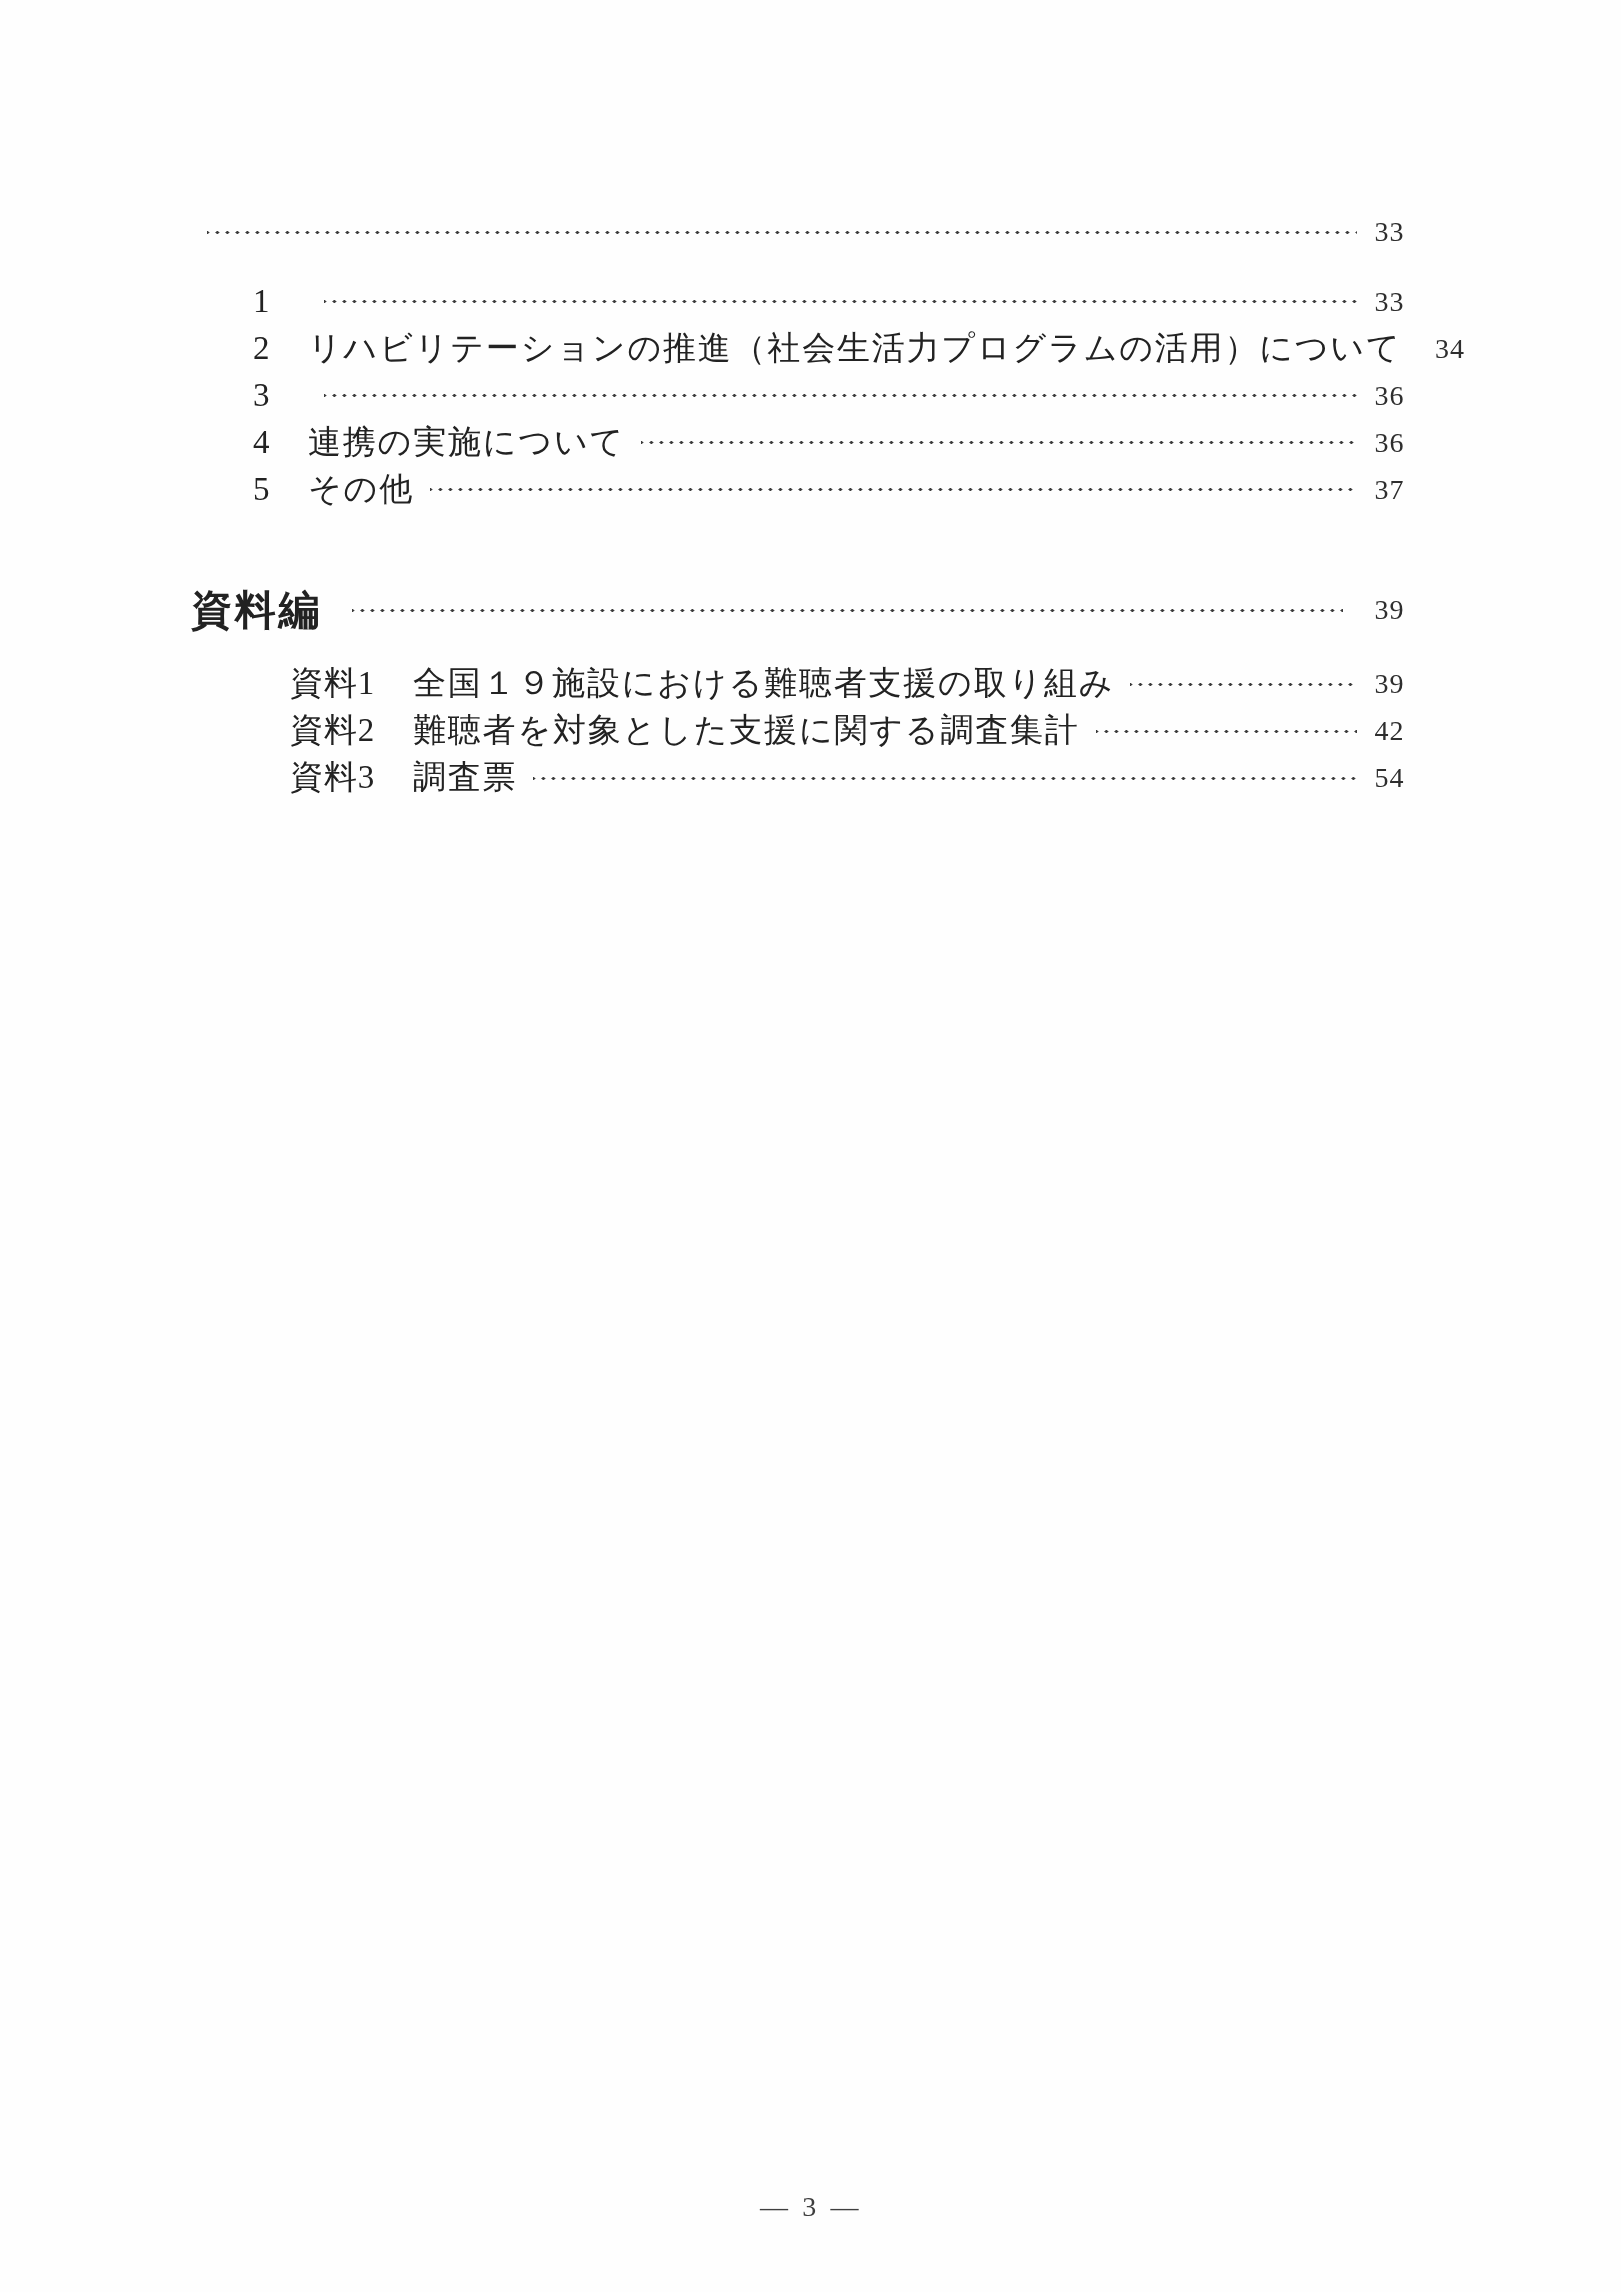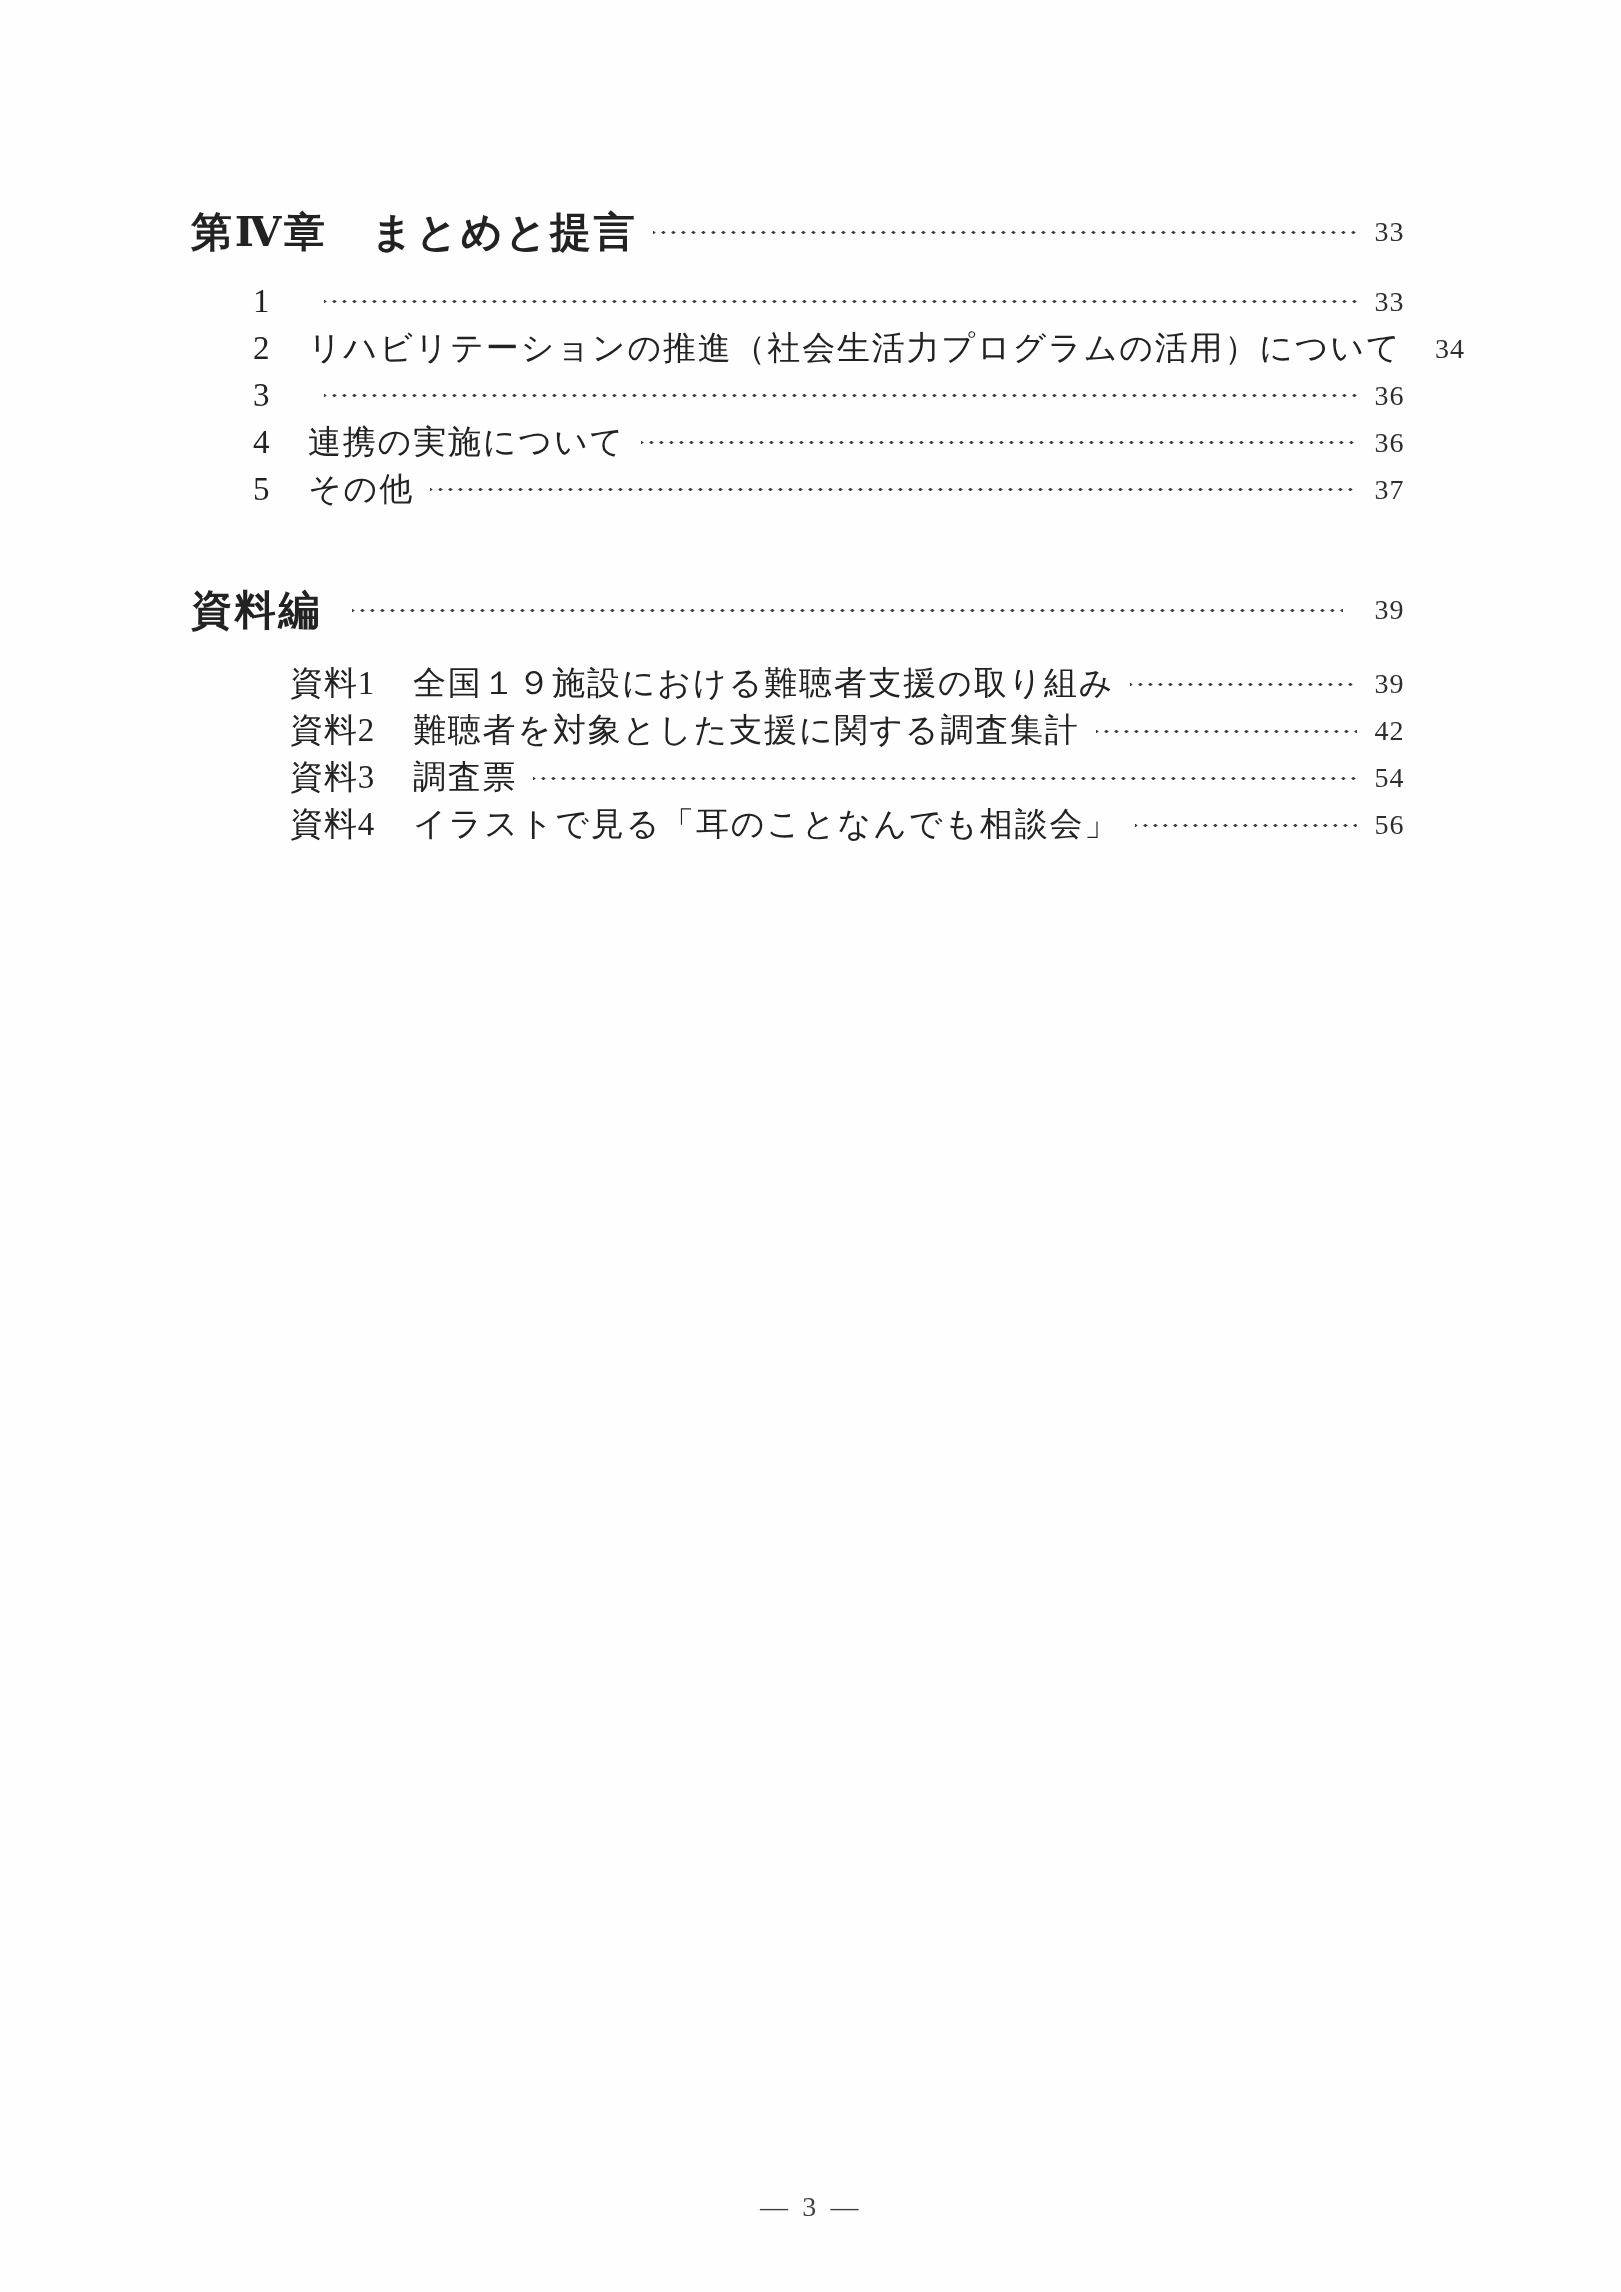--- a/index.html
+++ b/index.html
@@ -99,21 +99,20 @@
     letter-spacing: 3.6px;
   }
 </style>
 </head>
 <body>
 
 <div class="page">
   <div class="toc">
 
     <div class="row heading-row first">
-      <span class="label">第Ⅳ章　まとめと提言</span>
       <span class="dots"></span>
       <span class="pagenum">33</span>
     </div>
 
     <div class="chapter-items">
       <div class="row item-row">
         <span class="num">1</span>
         <span class="dots"></span>
         <span class="pagenum">33</span>
       </div>
@@ -160,26 +159,20 @@
         <span class="label">難聴者を対象とした支援に関する調査集計</span>
         <span class="dots"></span>
         <span class="pagenum">42</span>
       </div>
       <div class="row item-row">
         <span class="mat-num">資料3</span>
         <span class="label">調査票</span>
         <span class="dots"></span>
         <span class="pagenum">54</span>
       </div>
-      <div class="row item-row">
-        <span class="mat-num">資料4</span>
-        <span class="label">イラストで見る「耳のことなんでも相談会」</span>
-        <span class="dots"></span>
-        <span class="pagenum">56</span>
-      </div>
     </div>
 
   </div>
 
   <div class="footer">
     <span>— 3 —</span>
   </div>
 </div>
 
 

